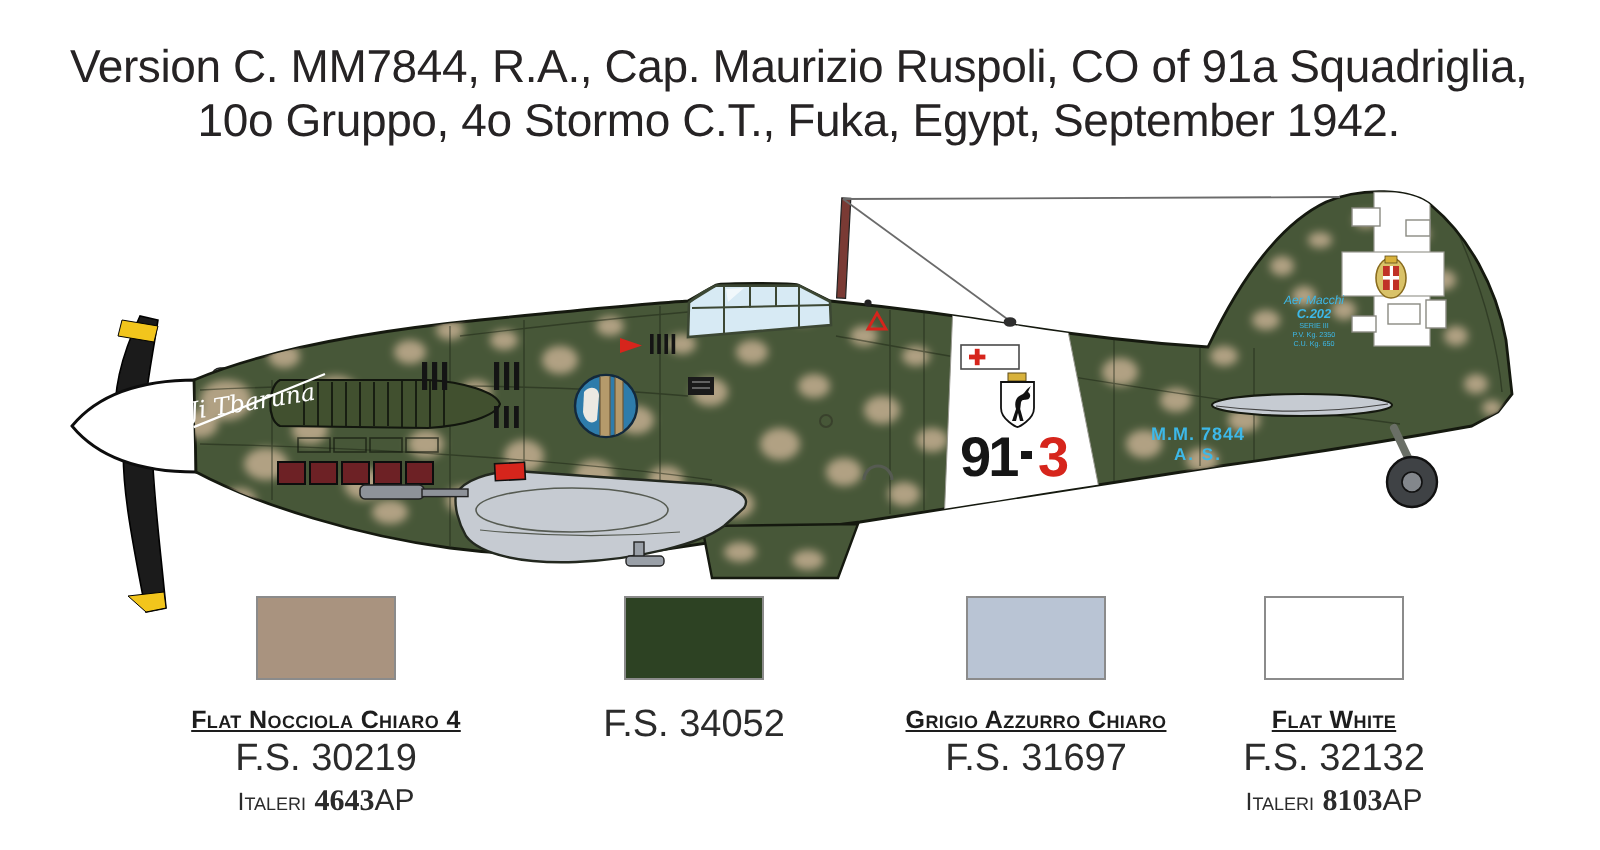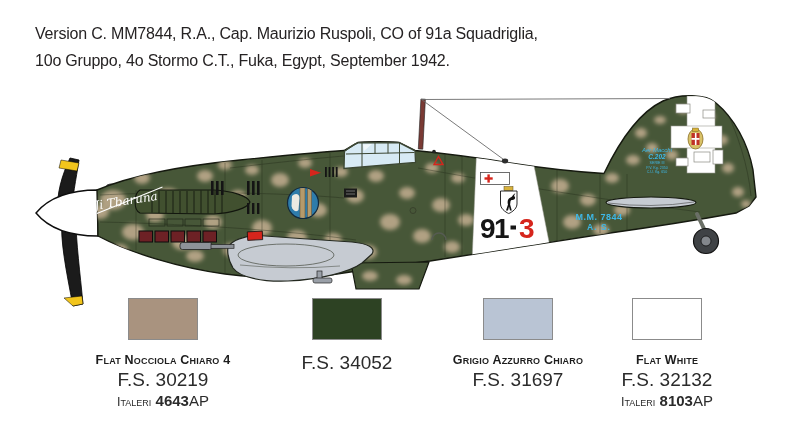--- a/index.html
+++ b/index.html
@@ -1,29 +1,29 @@
 <!DOCTYPE html>
 <html><head>
 <meta charset="utf-8">
 <style>
   html,body{margin:0;padding:0;}
   body{width:800px;height:425px;position:relative;background:#ffffff;overflow:hidden;
        font-family:"Liberation Sans",sans-serif;}
-  .header{position:absolute;left:35px;top:20px;font-size:16px;line-height:27px;
-          color:#262324;letter-spacing:-0.2px;}
+  .header{position:absolute;left:35px;top:20px;font-size:23px;line-height:27px;
+          color:#262324;letter-spacing:-0.2px;text-align:center;}
   .plane-svg{position:absolute;left:0;top:0;}
   .swatch-block{position:absolute;top:298px;width:190px;transform:translateX(-50%);
                 text-align:center;}
   .chip{width:68px;height:40px;margin:0 auto 13px auto;border:1px solid #8b8b8b;}
   .pname{font-size:12.5px;font-weight:bold;font-variant:small-caps;color:#1d1d1d;
-         letter-spacing:0.2px;line-height:14px;}
+         letter-spacing:0.2px;line-height:14px;text-decoration:underline;}
   .fs{font-size:19px;color:#2b2b2b;line-height:19px;margin-top:3px;}
   .brandline{font-size:15px;color:#2b2b2b;line-height:20px;margin-top:2px;}
   .brand{font-variant:small-caps;font-size:12.5px;margin-top:32px;}
-  .code{font-weight:bold;}
+  .code{font-weight:bold;font-family:Liberation Serif, serif;}
 </style>
 </head>
 <body>
 
 <div class="header">
   <div>Version C. MM7844, R.A., Cap. Maurizio Ruspoli, CO of 91a Squadriglia,</div>
   <div>10o Gruppo, 4o Stormo C.T., Fuka, Egypt, September 1942.</div>
 </div>
 
 <svg class="plane-svg" width="800" height="425" viewBox="0 0 800 425">

